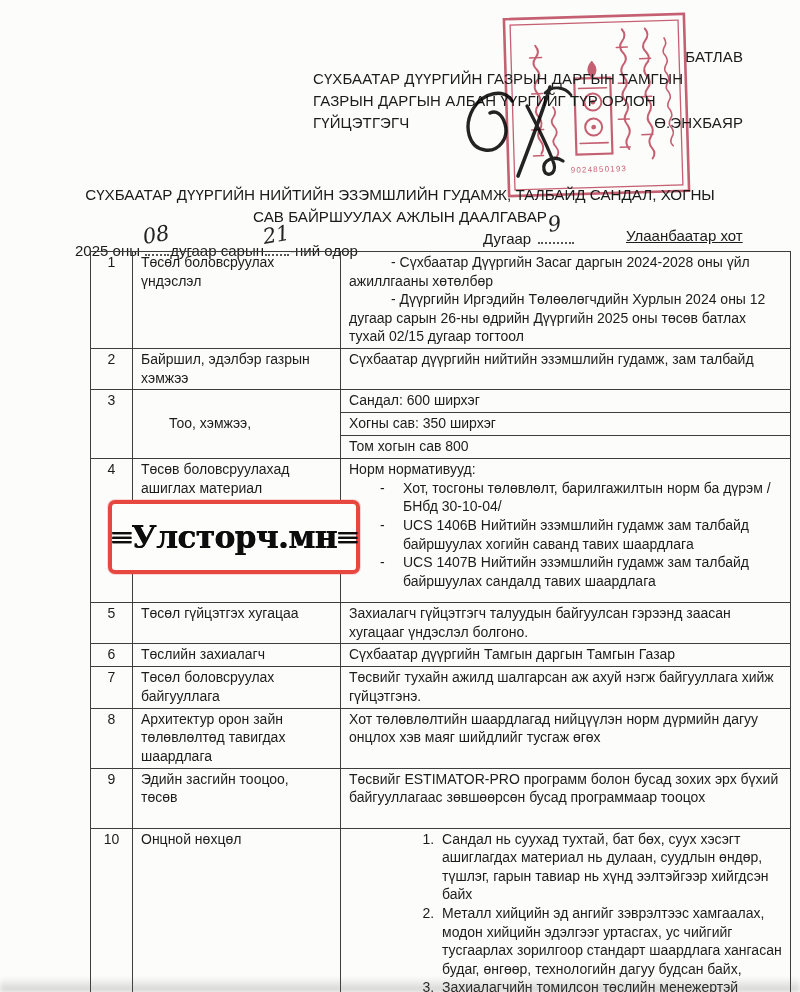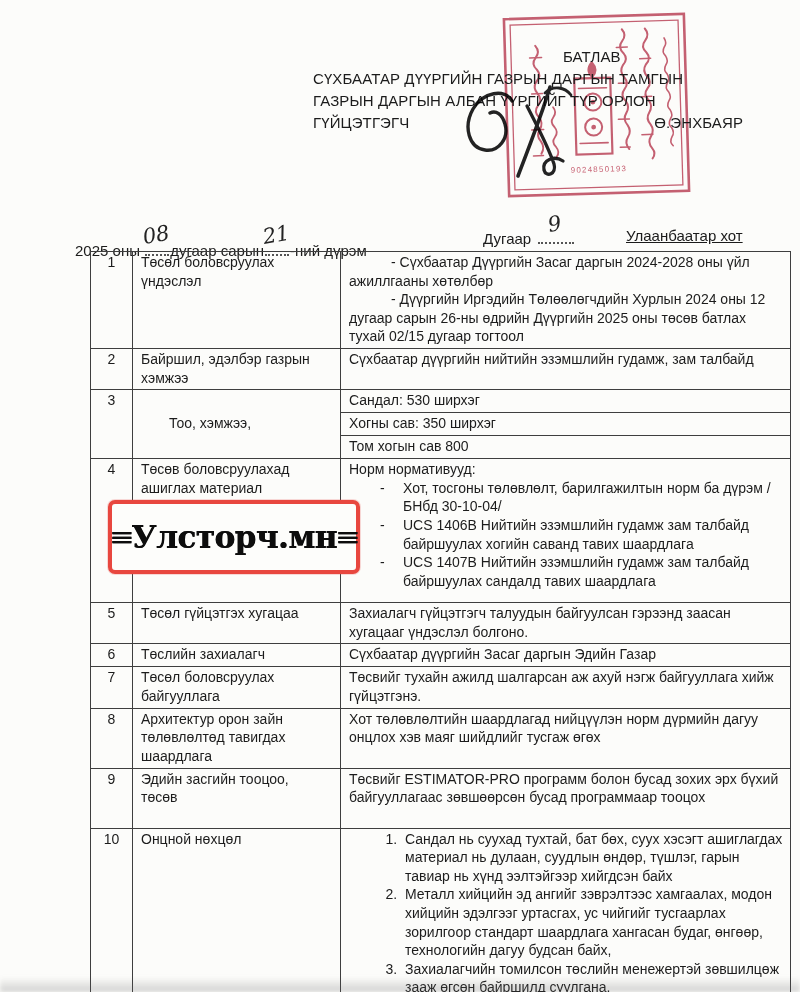--- a/index.html
+++ b/index.html
@@ -10,21 +10,21 @@
     color:#1c1c1c;
     -webkit-font-smoothing:antialiased;
   }
   .page{position:absolute;inset:0;}
 
   
   .approval{
     position:absolute;left:313px;top:46px;width:430px;z-index:2;
     font-size:15px;line-height:22px;color:#1b1b1b;letter-spacing:.1px;
   }
-  .approval .batlav{padding-left:250px;}
+  .approval .batlav{padding-left:250px;text-align:right;}
   .approval .l3{display:flex;justify-content:space-between;text-align:center;}
 
   
   .stamp{
     position:absolute;left:504px;top:14px;width:185px;height:182px;z-index:1;
     transform:rotate(-1.7deg);
     mix-blend-mode:multiply;opacity:.88;
   }
   .stamp svg{width:100%;height:100%;}
 
@@ -71,21 +71,21 @@
   }
   .spec-table td.num{width:37px;text-align:center;padding:1px 2px;}
   .spec-table td.lbl{width:186px;padding-right:13px;}
   .spec-table td.cnt{width:434px;}
   .spec-table td.mid{vertical-align:middle;padding-left:36px;}
   .spec-table p{margin:0;text-indent:42px;}
   ul.dash{margin:0;padding:0;list-style:none;}
   ul.dash li{position:relative;padding-left:54px;}
   ul.dash li::before{content:"-";position:absolute;left:31px;top:0;}
   ol.numbered{margin:0;padding:0 0 0 52px;}
-  ol.numbered li{padding-left:4px;}
+  ol.numbered li{padding-left:4px;margin-left:37px;}
 
   
   .watermark{
     position:absolute;left:108px;top:500px;width:244px;height:66px;z-index:6;
     background:#fdfdfb;border:4px solid #e8473f;border-radius:7px;
     display:flex;align-items:center;justify-content:center;
     box-shadow:0 0 0 1px rgba(232,71,63,.2);
   }
   .wm-text{
     font-family:"DejaVu Serif", serif;font-weight:bold;font-size:31px;
@@ -149,25 +149,26 @@
     <svg viewBox="0 0 128 96">
       <g fill="none" stroke="#131313" stroke-linecap="round" opacity=".93">
         <path stroke-width="3.4" d="M57,17 C50,4 28,8 18,25 C8,43 14,64 30,66 C44,68 54,54 50,40 C47,30 41,26 35,29"></path>
         <path stroke-width="3.6" d="M95,3 C88,27 76,58 63,92"></path>
         <path stroke-width="3.3" d="M72,22 C82,42 93,62 99,80 C102,90 91,94 89,86 C87,76 99,71 108,77"></path>
         <path stroke-width="2.8" d="M90,9 C98,1 110,3 116,11"></path>
       </g>
     </svg>
   </div>
 
+  <div class="doc-title">СҮХБААТАР ДҮҮРГИЙН НИЙТИЙН ЭЗЭМШЛИЙН ГУДАМЖ, ТАЛБАЙД САНДАЛ, ХОГНЫ САВ БАЙРШУУЛАХ АЖЛЫН ДААЛГАВАР</div>
 
   <div class="dateline">
     <div class="dl-g1">
       <span>2025 оны</span>
-      <span class="hw-slot w24"><span class="hw">08</span></span><span>дугаар сарын</span><span class="hw-slot w24"><span class="hw">21</span></span><span>-ний дүрэм</span>
+      <span class="hw-slot w24"><span class="hw">08</span></span><span>дугаар сарын</span><span class="hw-slot w24"><span class="hw">21</span></span><span>-ний өдөр</span>
     </div>
     <div class="dl-g2">
       <span>Дугаар</span>
       <span class="hw-slot w36"><span class="hw" style="left:12px;">9</span></span>
     </div>
     <div class="dl-g3">Улаанбаатар хот</div>
   </div>
 
   <table class="spec-table">
     <tbody>
@@ -180,21 +181,21 @@
         </td>
       </tr>
       <tr>
         <td class="num" style="height:38px;">2</td>
         <td class="lbl">Байршил, эдэлбэр газрын хэмжээ</td>
         <td class="cnt">Сүхбаатар дүүргийн нийтийн эзэмшлийн гудамж, зам талбайд</td>
       </tr>
       <tr>
         <td class="num" rowspan="3">3</td>
         <td class="lbl mid" rowspan="3">Тоо, хэмжээ,</td>
-        <td class="cnt" style="height:19px;">Сандал: 530 ширхэг</td>
+        <td class="cnt" style="height:19px;">Сандал: 600 ширхэг</td>
       </tr>
       <tr>
         <td class="cnt" style="height:19px;">Хогны сав: 350 ширхэг</td>
       </tr>
       <tr>
         <td class="cnt" style="height:19px;">Том хогын сав 800</td>
       </tr>
       <tr>
         <td class="num">4</td>
         <td class="lbl">Төсөв боловсруулахад ашиглах материал</td>
@@ -208,21 +209,21 @@
         </td>
       </tr>
       <tr>
         <td class="num" style="height:38px;">5</td>
         <td class="lbl">Төсөл гүйцэтгэх хугацаа</td>
         <td class="cnt">Захиалагч гүйцэтгэгч талуудын байгуулсан гэрээнд заасан хугацааг үндэслэл болгоно.</td>
       </tr>
       <tr>
         <td class="num" style="height:20px;">6</td>
         <td class="lbl">Төслийн захиалагч</td>
-        <td class="cnt">Сүхбаатар дүүргийн Засаг даргын Эдийн Газар</td>
+        <td class="cnt">Сүхбаатар дүүргийн Тамгын даргын Тамгын Газар</td>
       </tr>
       <tr>
         <td class="num" style="height:38px;">7</td>
         <td class="lbl">Төсөл боловсруулах байгууллага</td>
         <td class="cnt">Төсвийг тухайн ажилд шалгарсан аж ахуй нэгж байгууллага хийж гүйцэтгэнэ.</td>
       </tr>
       <tr>
         <td class="num" style="height:57px;">8</td>
         <td class="lbl">Архитектур орон зайн төлөвлөлтөд тавигдах шаардлага</td>
         <td class="cnt">Хот төлөвлөлтийн шаардлагад нийцүүлэн норм дүрмийн дагуу онцлох хэв маяг шийдлийг тусгаж өгөх</td>

